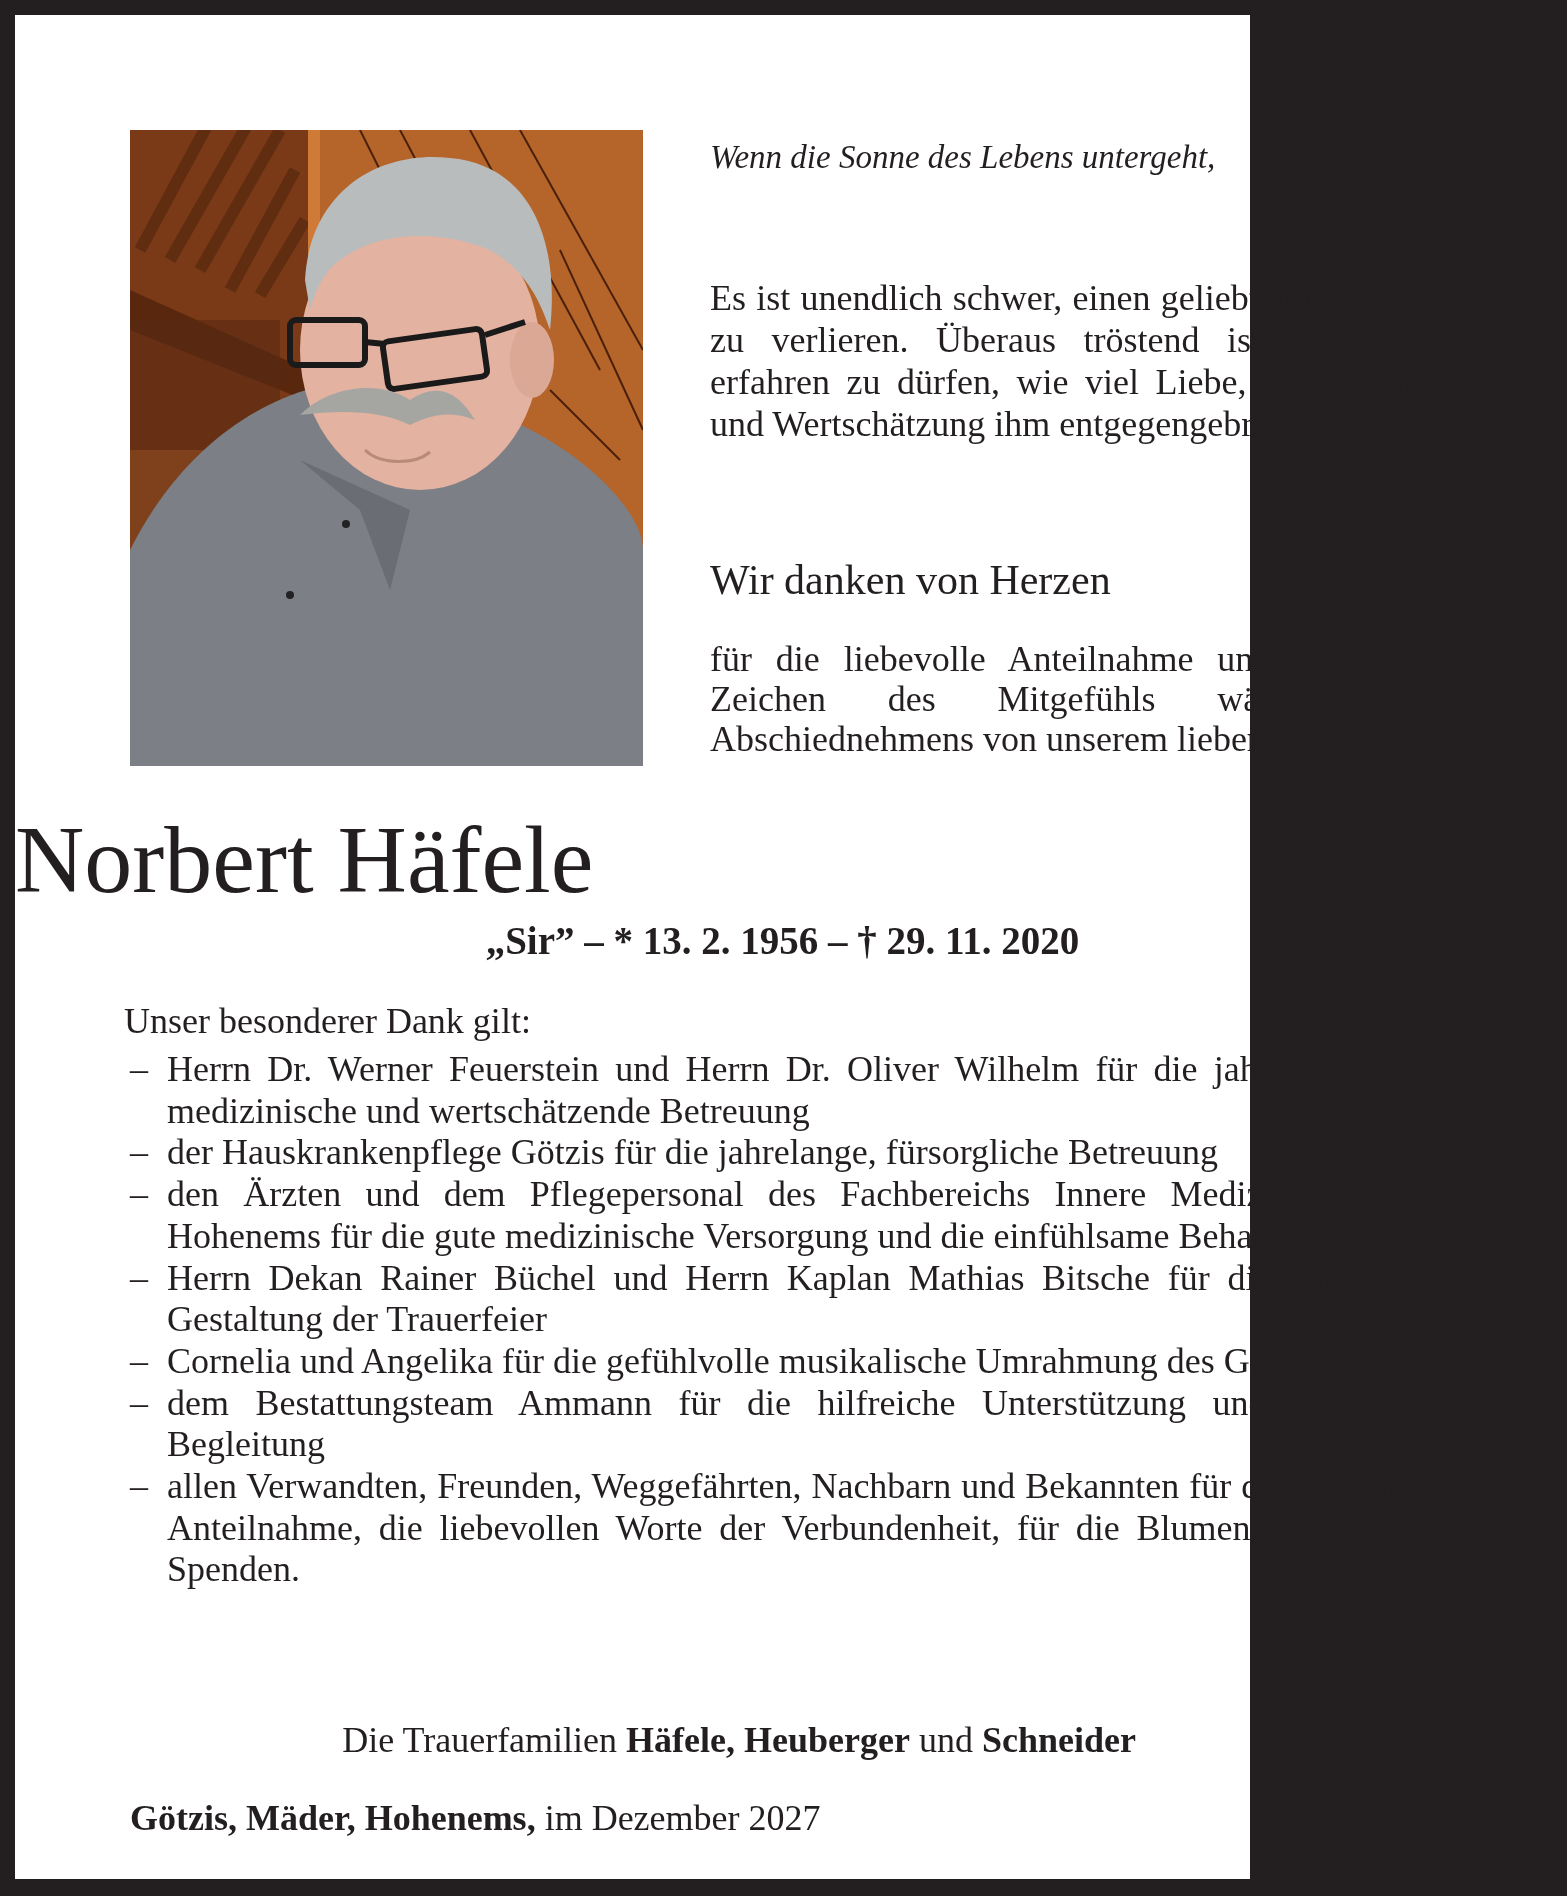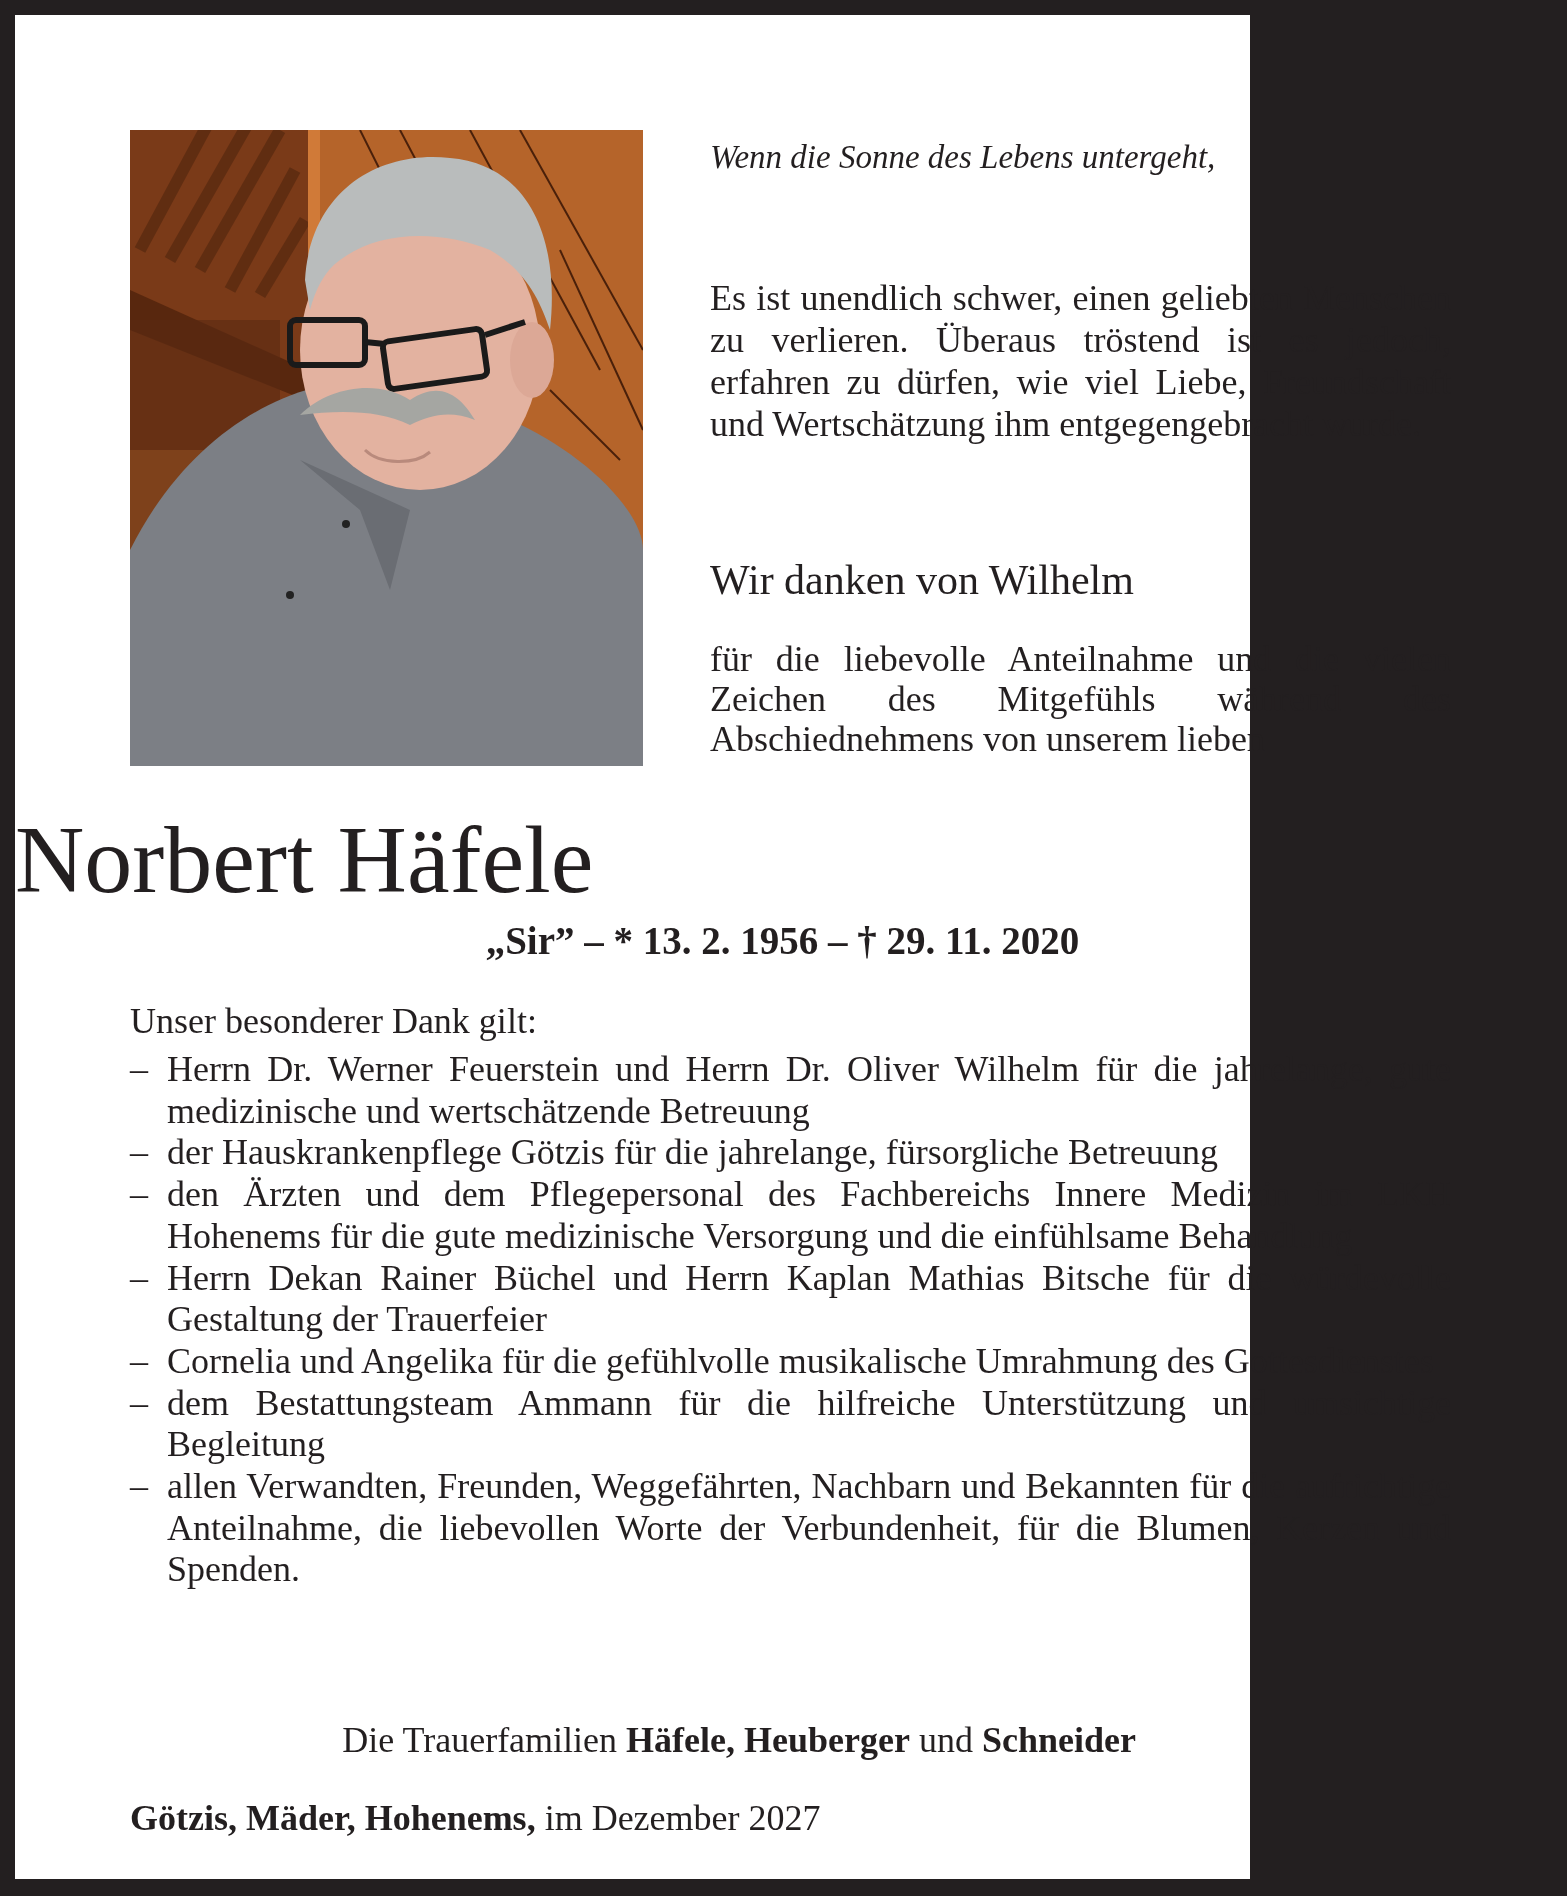--- a/index.html
+++ b/index.html
@@ -7,21 +7,21 @@
   .page{position:absolute;left:15px;top:15px;width:1235px;height:1864px;background:#fff;}
   .serif{font-family:"Liberation Serif","DejaVu Serif",serif;color:#231f20;}
   .abs{position:absolute;}
   .photo{left:115px;top:115px;width:513px;height:636px;overflow:hidden;}
   .quote{left:695px;top:120px;width:740px;font-style:italic;font-size:33px;line-height:44px;}
   .para{left:695px;top:262px;width:741px;font-size:36px;line-height:42px;text-align:justify;text-align-last:left;}
   .thanks{left:695px;top:540px;font-size:42px;line-height:50px;}
   .thanks-body{left:695px;top:624px;width:741px;font-size:36px;line-height:40px;text-align:justify;text-align-last:left;}
   .name{left:0;width:1535px;top:790px;font-size:96px;line-height:110px;}
   .dates{left:0;width:1535px;top:905px;text-align:center;font-size:39px;font-weight:bold;line-height:42px;}
-  .intro{left:115px;top:985px;font-size:36px;line-height:42px;}
+  .intro{left:109px;top:985px;font-size:36px;line-height:42px;}
   .list{left:115px;top:1034px;width:1321px;margin:0;padding:0;list-style:none;font-size:36px;line-height:41.7px;}
   .list li{position:relative;padding-left:37px;text-align:justify;text-align-last:left;}
   .list li .dash{position:absolute;left:0;top:0;}
   .family{right:114px;top:1704px;font-size:36px;line-height:42px;text-align:right;}
   .place{left:115px;top:1782px;font-size:36px;line-height:42px;}
   b{font-weight:bold;}
 </style>
 </head>
 <body>
 
@@ -66,21 +66,21 @@
       <path d="M235,320 C250,335 285,335 300,322" stroke="#b98a7c" stroke-width="3" fill="none"></path>
     </svg>
   </div>
 
   <div class="abs serif quote">
     <div>Wenn die Sonne des Lebens untergeht,</div>
   </div>
 
   <div class="abs serif para">Es ist unendlich schwer, einen geliebten Menschen zu verlieren. Überaus tröstend ist es jedoch, erfahren zu dürfen, wie viel Liebe, Freundschaft und Wertschätzung ihm entgegengebracht wurde.</div>
 
-  <div class="abs serif thanks">Wir danken von Wilhelm</div>
+  <div class="abs serif thanks">Wir danken von Herzen</div>
 
   <div class="abs serif thanks-body">für die liebevolle Anteilnahme und die vielen Zeichen des Mitgefühls während des Abschiednehmens von unserem lieben</div>
 
   <div class="abs serif name">Norbert Häfele</div>
 
   <div class="abs serif dates">„Sir” – * 13. 2. 1956 – † 29. 11. 2020</div>
 
   <div class="abs serif intro">Unser besonderer Dank gilt:</div>
 
   <ul class="abs serif list">

